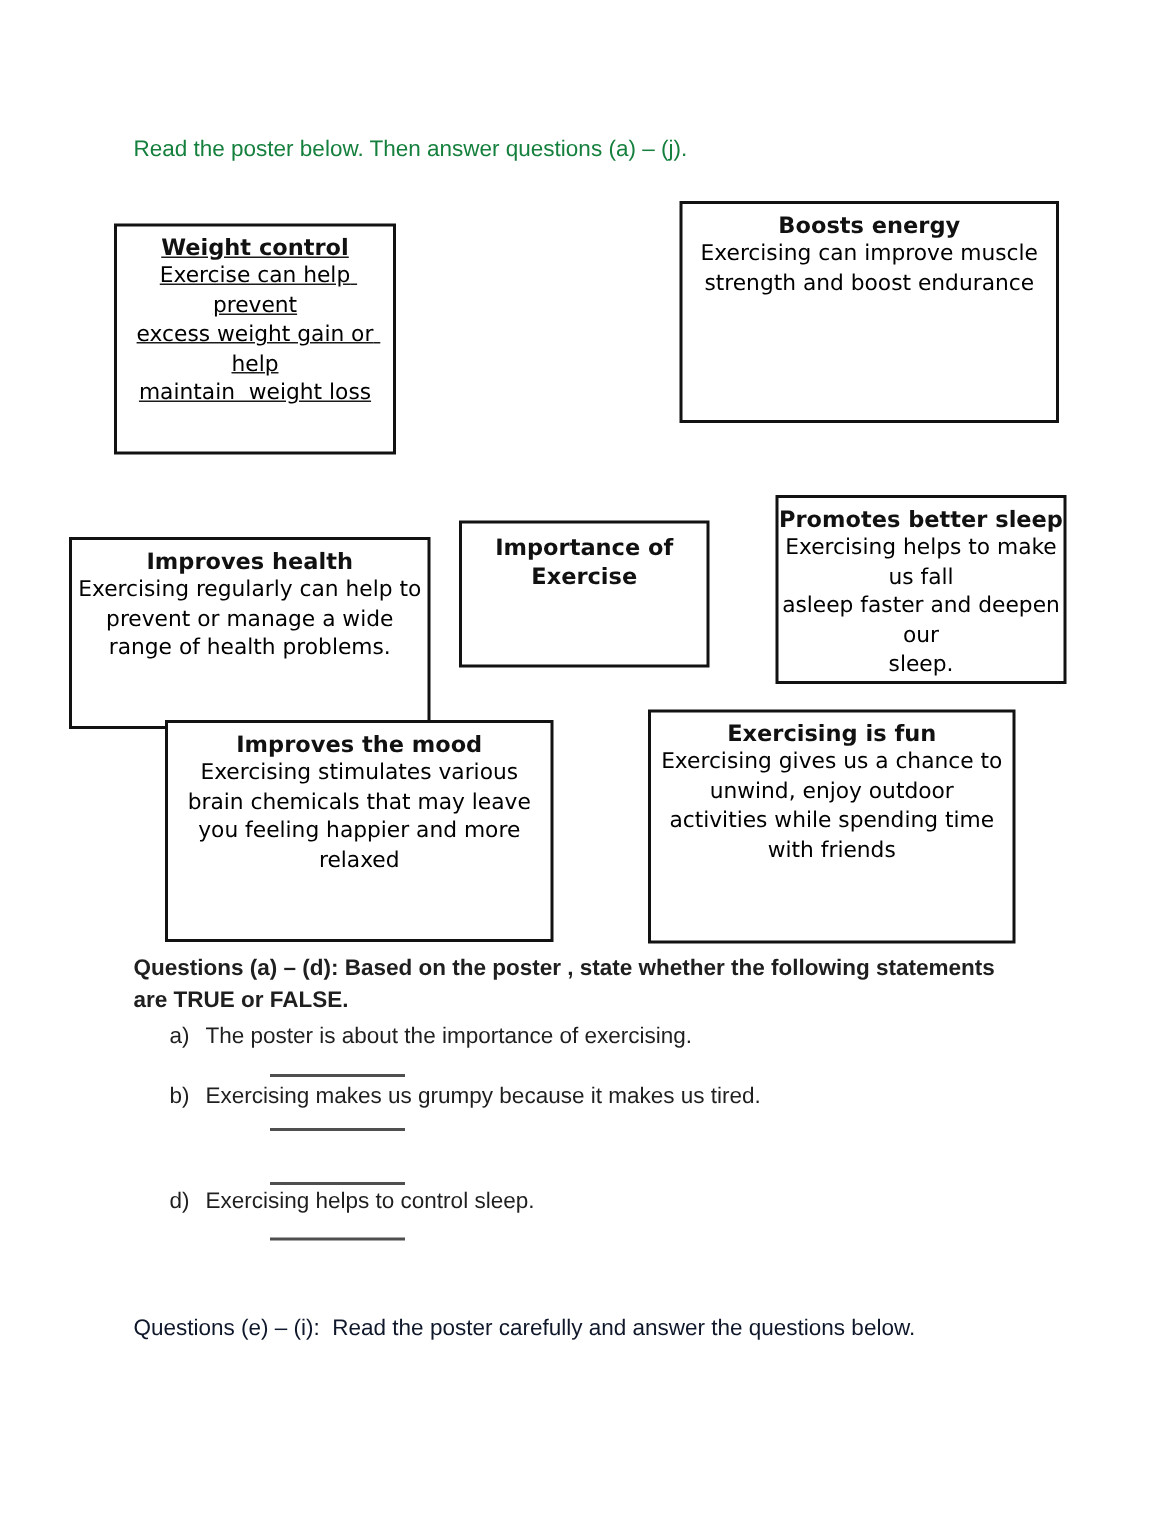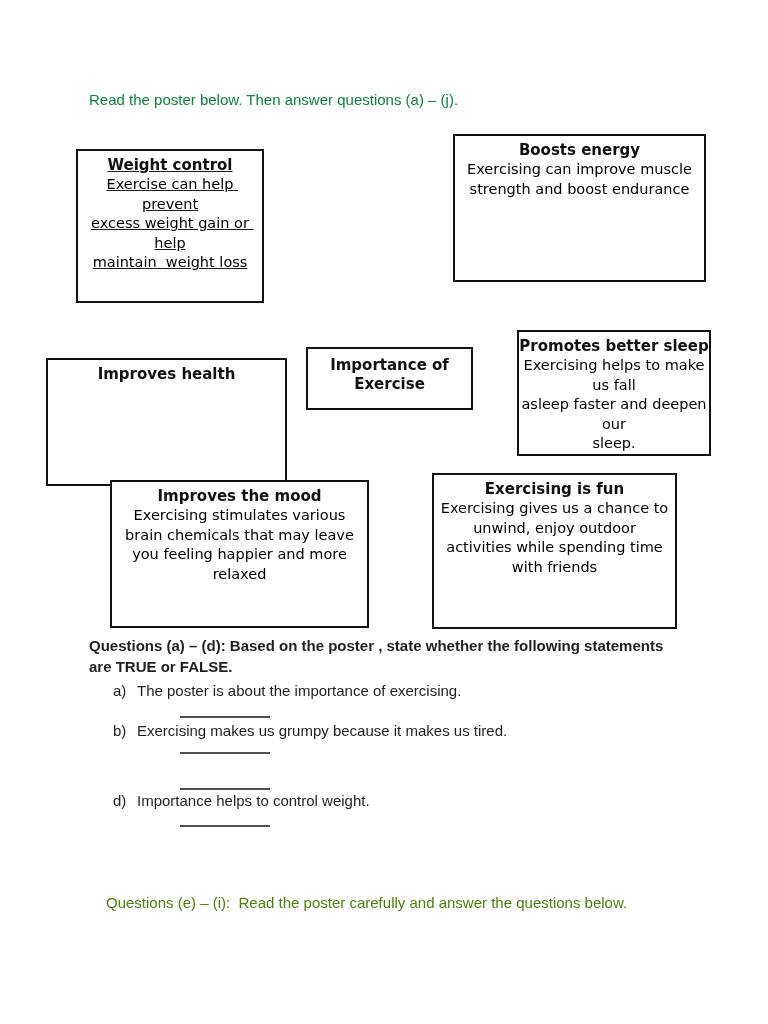--- a/index.html
+++ b/index.html
@@ -44,21 +44,21 @@
   .pbox .box-body {
     font-size: 14.5px;
     line-height: 19.5px;
     color: #000000;
     white-space: pre-wrap;
     padding: 0 2px;
   }
   .box-weight  { left: 76px;  top: 149px; width: 188px; height: 154px; border-width: 2.5px; text-decoration: underline; }
   .box-energy  { left: 453px; top: 134px; width: 253px; height: 148px; }
   .box-health  { left: 46px;  top: 330px; width: 241px; height: 128px; margin-top: 28px; }
-  .box-center  { left: 306px; top: 347px; width: 167px; height: 63px; border-width: 2.5px; }
+  .box-center  { left: 306px; top: 347px; width: 167px; height: 98px; border-width: 2.5px; }
   .box-center .box-title { padding-top: 7px; }
   .box-sleep   { left: 497px; top: 330px; width: 194px; height: 126px; margin-left: 20px; }
   .box-mood    { left: 110px; top: 480px; width: 259px; height: 148px; }
   .box-fun     { left: 432px; top: 473px; width: 245px; height: 156px; }
   .q-intro {
     position: absolute;
     left: 89px;
     top: 635px;
     width: 590px;
     margin: 0;
@@ -93,25 +93,25 @@
     border-bottom: 2px solid #4f4f4f;
   }
   .blank-a { top: 716px; }
   .blank-b { top: 752px; }
   .blank-c { top: 788px; }
   .blank-d { top: 825px; }
   .q-intro2 {
     position: absolute;
     left: 89px;
     top: 876px;
-    margin: 17px;
+    margin: 0;
     font-size: 15px;
     line-height: 20px;
     white-space: pre-wrap;
-    color: #4d7c0f;
+    color: #0f172a;
   }
 </style>
 </head>
 <body>
 
 <div class="page">
 
   <p class="intro-text">Read the poster below. Then answer questions (a) – (j).</p>
 
   <div class="pbox box-weight">
@@ -122,20 +122,23 @@
   </div>
 
   <div class="pbox box-energy">
     <div class="box-title">Boosts energy</div>
     <div class="box-body">Exercising can improve muscle
 strength and boost endurance</div>
   </div>
 
   <div class="pbox box-health">
     <div class="box-title">Improves health</div>
+    <div class="box-body">Exercising regularly can help to
+prevent or manage a wide
+range of health problems.</div>
   </div>
 
   <div class="pbox box-center">
     <div class="box-title">Importance of
 Exercise</div>
   </div>
 
   <div class="pbox box-sleep">
     <div class="box-title">Promotes better sleep</div>
     <div class="box-body">Exercising helps to make us fall
@@ -168,19 +171,19 @@
   <div class="answer-blank blank-a"></div>
 
   <p class="q-item item-b">
     <span class="q-label">b)</span><span class="q-text">Exercising makes us grumpy because it makes us tired.</span>
   </p>
   <div class="answer-blank blank-b"></div>
 
   <div class="answer-blank blank-c"></div>
 
   <p class="q-item item-d">
-    <span class="q-label">d)</span><span class="q-text">Importance helps to control weight.</span>
+    <span class="q-label">d)</span><span class="q-text">Exercising helps to control sleep.</span>
   </p>
   <div class="answer-blank blank-d"></div>
 
   <p class="q-intro2">Questions (e) – (i):  Read the poster carefully and answer the questions below.</p>
 
 </div>
 
 </body></html>

